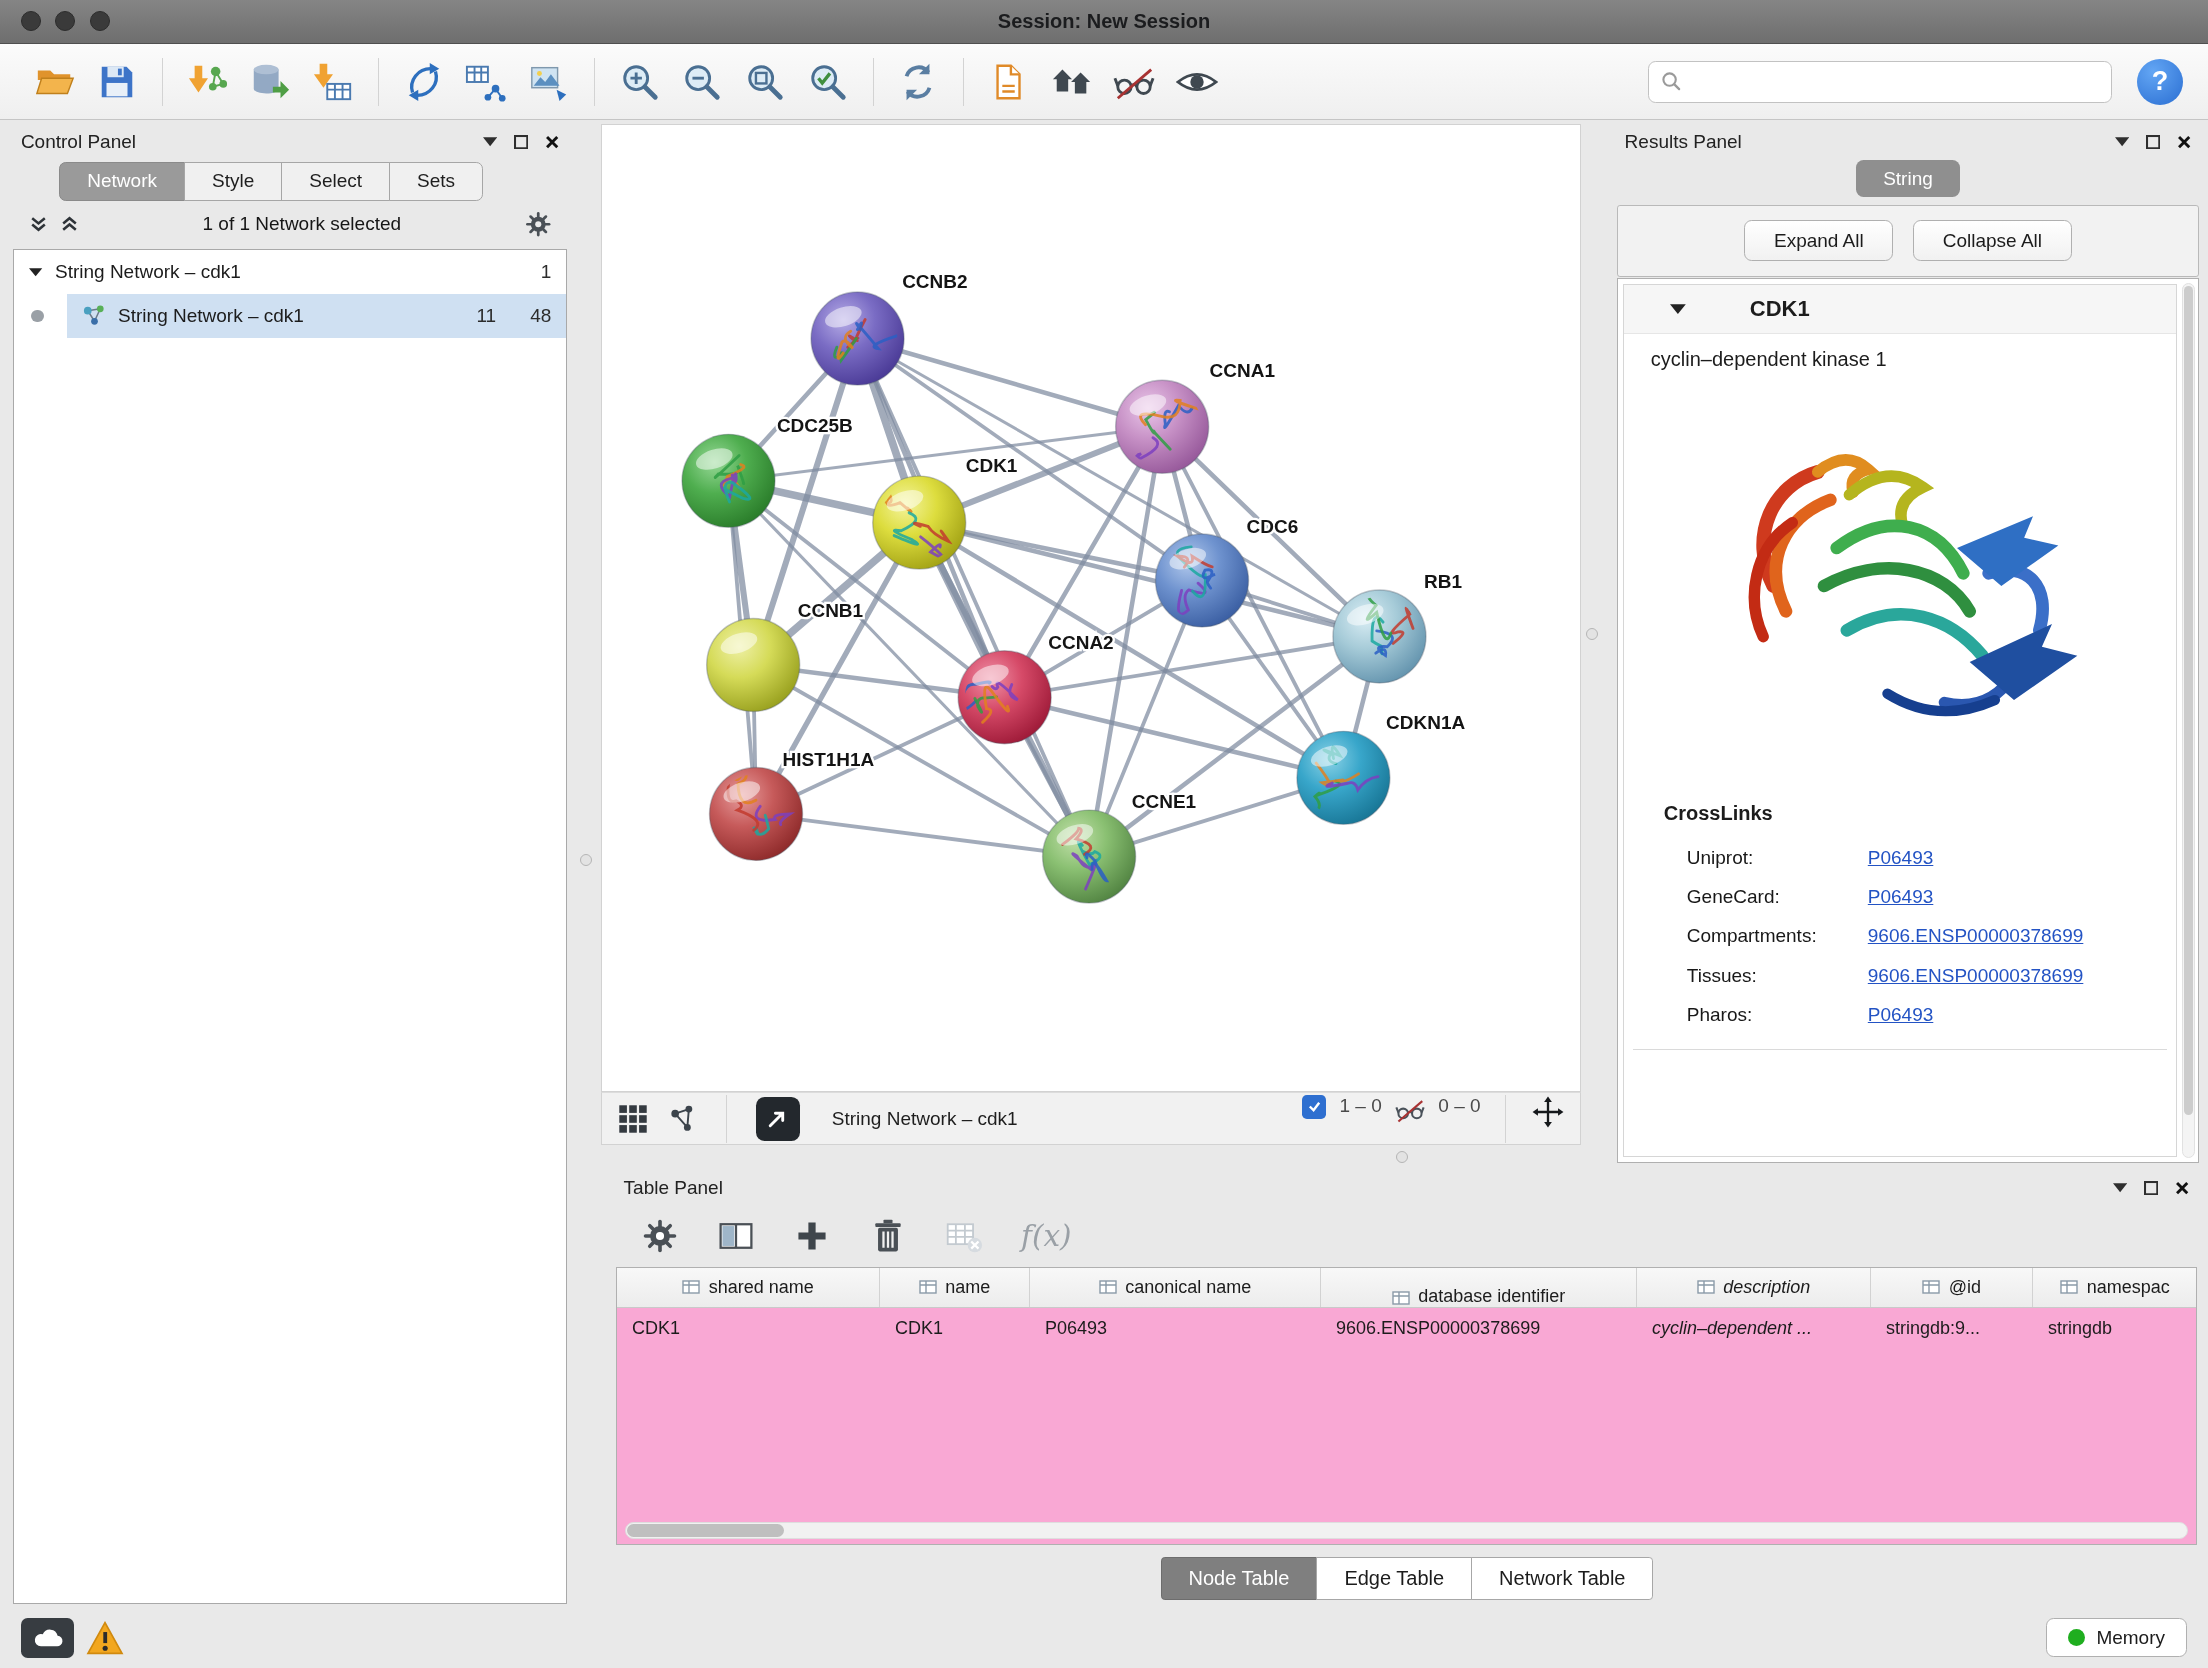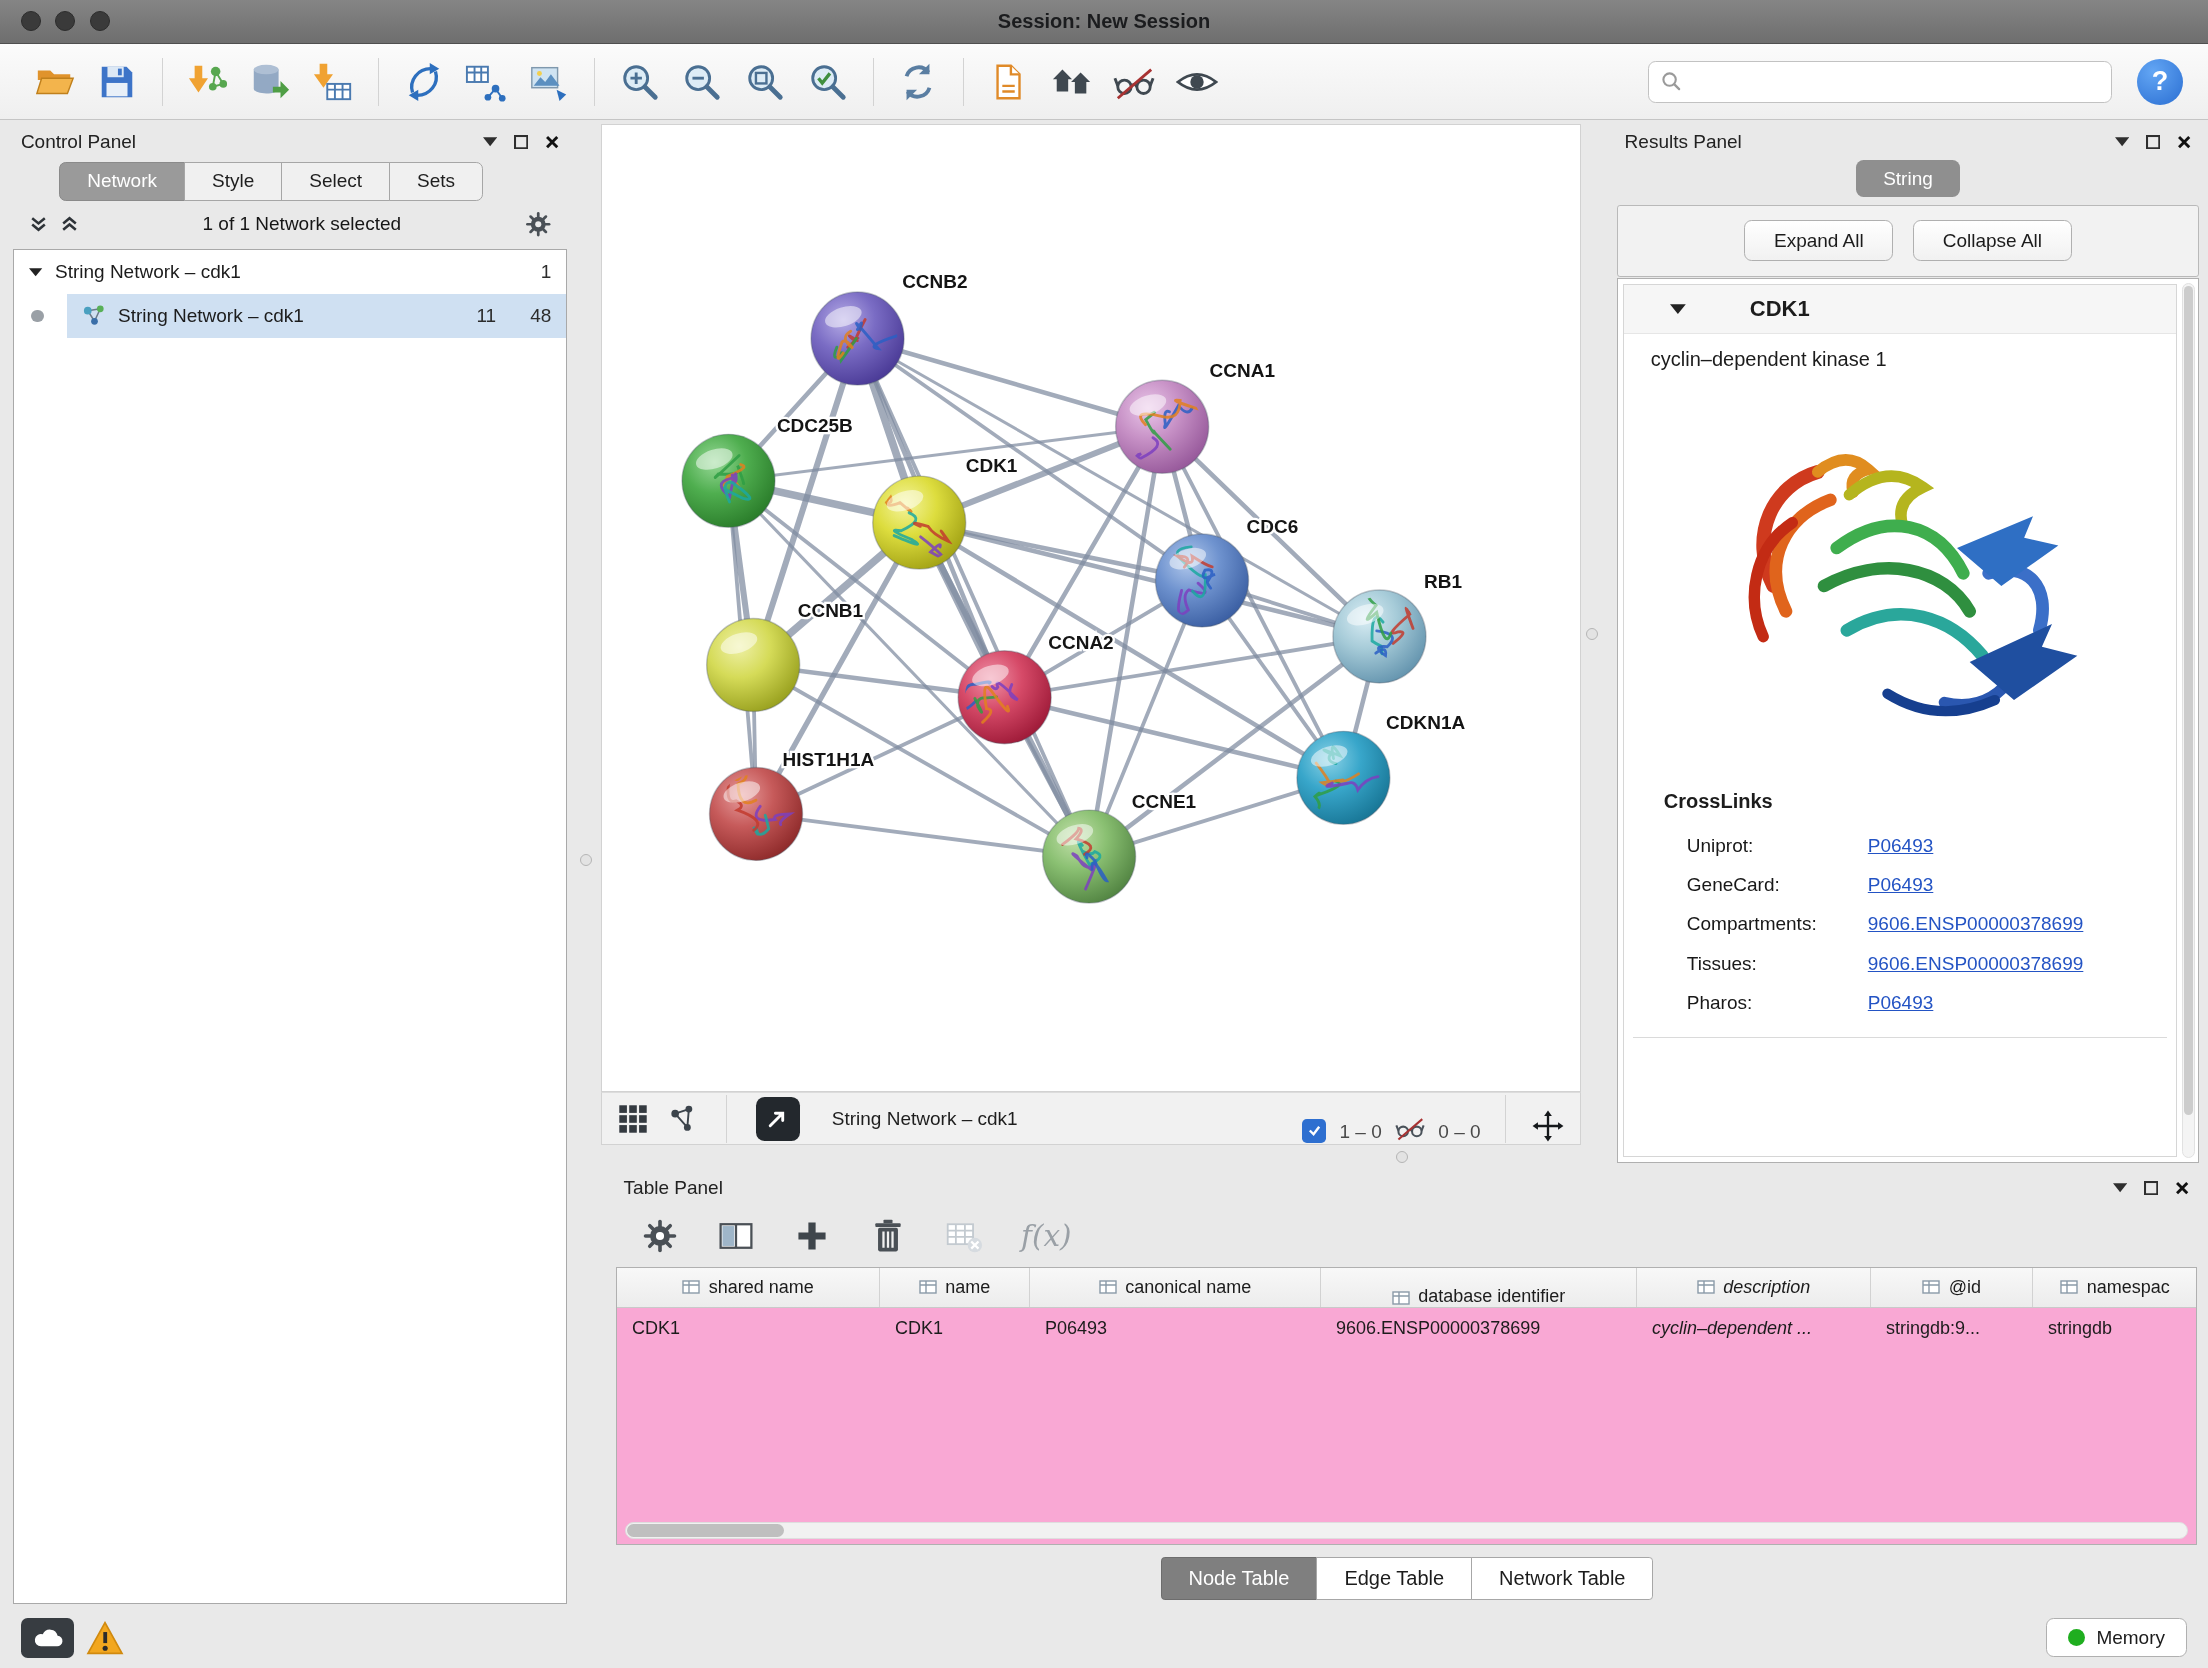--- a/index.html
+++ b/index.html
@@ -43,37 +43,37 @@
   .tree-child{height:44px;display:flex;align-items:center;padding-left:17px}
   .bullet{width:12.4px;height:12.4px;border-radius:50%;background:#9aa0a6;flex:0 0 auto}
   .tree-sel{flex:1;height:100%;margin-left:23px;background:#cfe0f2;display:flex;align-items:center;gap:11.4px;padding:0 15px;font-size:19px}
   .tree-sel .nums{margin-left:auto;display:flex;gap:34px;color:#2c2c2c}
 
   
   #canvas{position:absolute;left:601px;top:124px;width:980px;height:968px;background:#fff;border:1px solid #d2d2d2}
   #network-svg{width:100%;height:100%;display:block}
   #canvas-toolbar{position:absolute;left:601px;top:1092px;width:980px;height:53px;background:#f1f1f1;border:1px solid #d2d2d2;border-top:1px solid #dcdcdc;display:flex;align-items:center;padding:0 15px;gap:17px}
   #canvas-toolbar .net-title{font-size:19px;color:#1e1e1e;margin-left:15px}
-  .ct-right{margin-left:auto;display:flex;align-items:flex-end;gap:13.3px;color:#4a4a4a;font-size:19px}
+  .ct-right{margin-left:auto;display:flex;align-items:flex-start;gap:13.3px;color:#4a4a4a;font-size:19px}
   .ext-btn{width:44px;height:44px;background:#23282d;border-radius:8.6px;display:flex;align-items:center;justify-content:center}
   .checkbox-blue{width:24px;height:24px;background:#2e6fd0;border-radius:4.8px;display:flex;align-items:center;justify-content:center}
 
   
   #results-panel{position:absolute;left:1617px;top:124px;width:582px;height:1039px;display:flex;flex-direction:column}
   #rp-tabrow{display:flex;justify-content:center;margin-top:0}
   .rp-tab{background:#8f8f8f;color:#fff;font-size:19px;padding:7.6px 27px;border-radius:7.6px}
   #rp-buttons{margin-top:7.6px;border:1px solid #b9b9b9;border-radius:2.9px;background:#f2f2f2;display:flex;justify-content:center;gap:20px;padding:14.3px 9.5px}
   .rp-btn{background:linear-gradient(#ffffff,#f1f1f1);border:1px solid #b0b0b0;border-radius:7.6px;font-size:19px;padding:8.6px 28.5px;color:#1c1c1c}
   #rp-card{flex:1;margin-top:1.9px;border:1px solid #b0b0b0;background:#fff;position:relative}
   #rp-inner{position:absolute;inset:4.8px 21px 4.8px 4.8px;border:1px solid #d6d6d6;display:flex;flex-direction:column;overflow:hidden}
   .rp-section-head{height:49px;display:flex;align-items:center;gap:63px;padding-left:46px;background:#f6f6f6;border-bottom:1px solid #e6e6e6}
   .rp-section-head .pname{font-size:22px;font-weight:bold}
   .rp-desc{padding:13.3px 0 0 27px;font-size:20px}
   #protein-img{display:flex;justify-content:center;padding:25px 0 9.5px 0}
-  #crosslinks{padding-left:40px;margin-top:5px}
+  #crosslinks{padding-left:40px;margin-top:17px}
   #crosslinks h3{font-size:20px;font-weight:bold;margin-bottom:13.3px}
   .cl-row{display:flex;align-items:center;padding:8.6px 0 8.6px 23px;font-size:19px}
   .cl-label{width:181px;color:#181818}
   .cl-link{color:#2353c4;text-decoration:underline}
   .cl-footer{border-top:1px solid #dadada;margin:15px 9.5px 0 9.5px;height:25px}
   .rp-scroll{position:absolute;right:2.9px;top:3.8px;bottom:3.8px;width:13.3px;background:#f4f4f4;border:1px solid #e1e1e1;border-radius:6.7px}
   .rp-thumb{position:absolute;left:1px;right:1px;top:1.9px;height:95%;background:#cccccc;border-radius:6.7px}
 
   
   #table-panel{position:absolute;left:616px;top:1170px;width:1581px;height:434px;display:flex;flex-direction:column}

